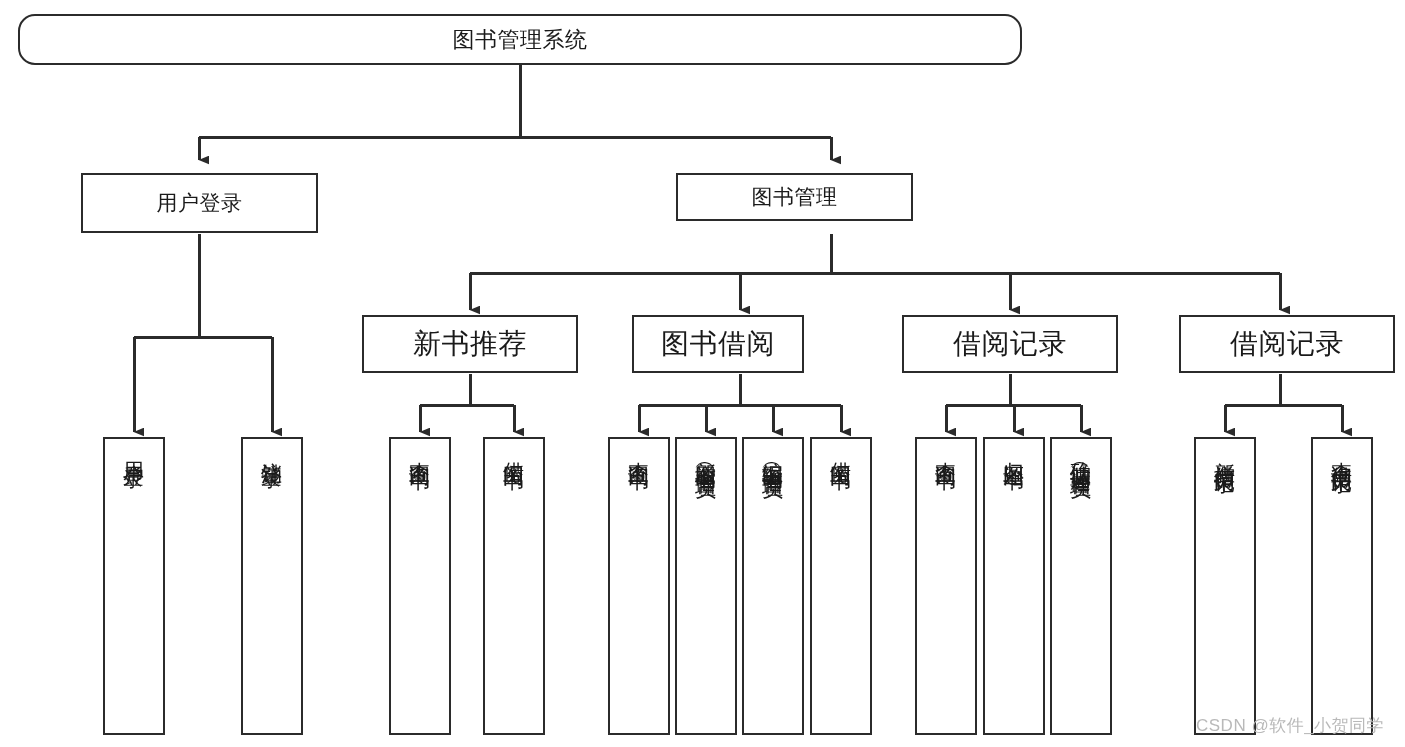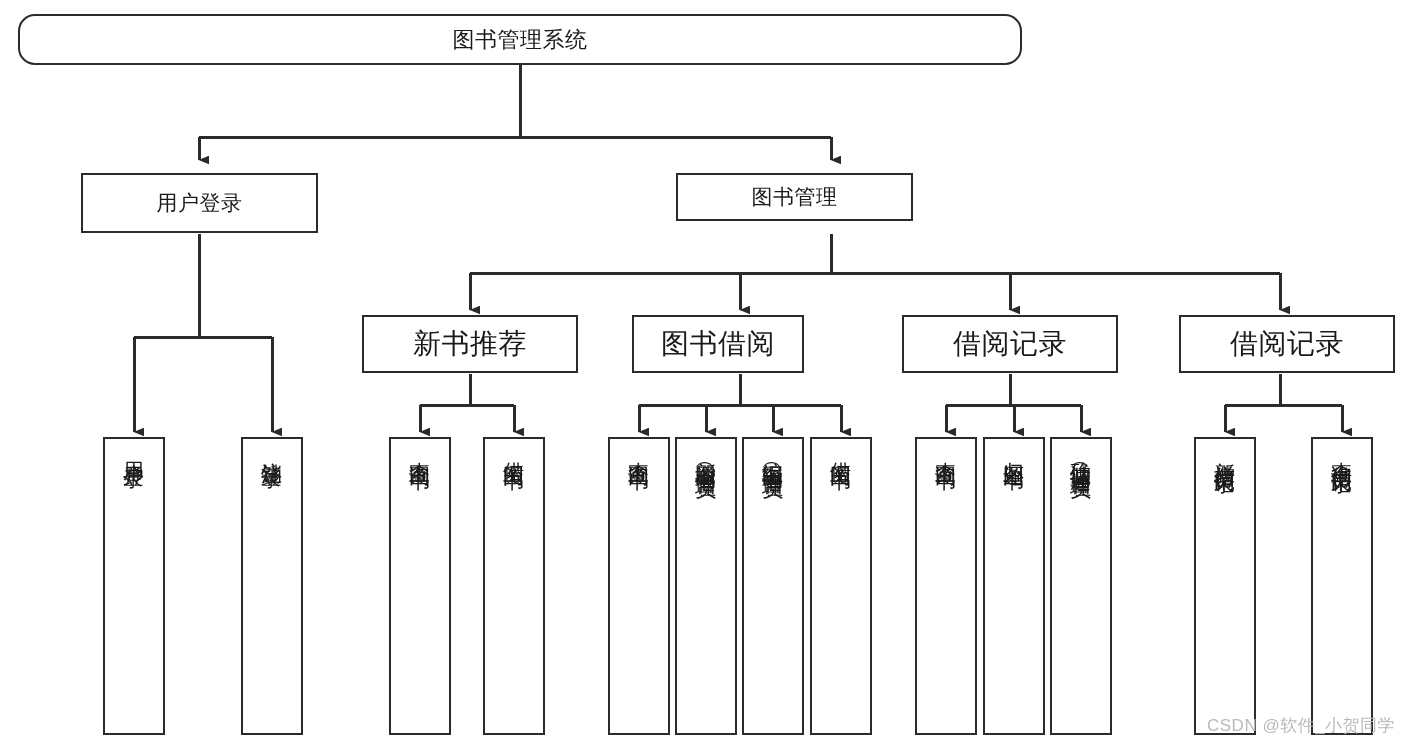--- a/index.html
+++ b/index.html
@@ -71,21 +71,20 @@
     white-space: nowrap;
     text-align: left;
   }
   .watermark {
     position: absolute;
     color: #b9b9b9;
     font-size: 17px;
     letter-spacing: 0.5px;
     white-space: nowrap;
     z-index: 5;
-    padding-left: 11px;
   }
 </style>
 </head>
 <body>
 
 <div id="diagram-root">
 
   <svg id="wire-layer" viewBox="0 0 1405 747" width="1405" height="747">
     <defs>
       <marker id="arrowhead" markerWidth="9" markerHeight="11" refX="4.5" refY="10.4" orient="auto" markerUnits="userSpaceOnUse">

